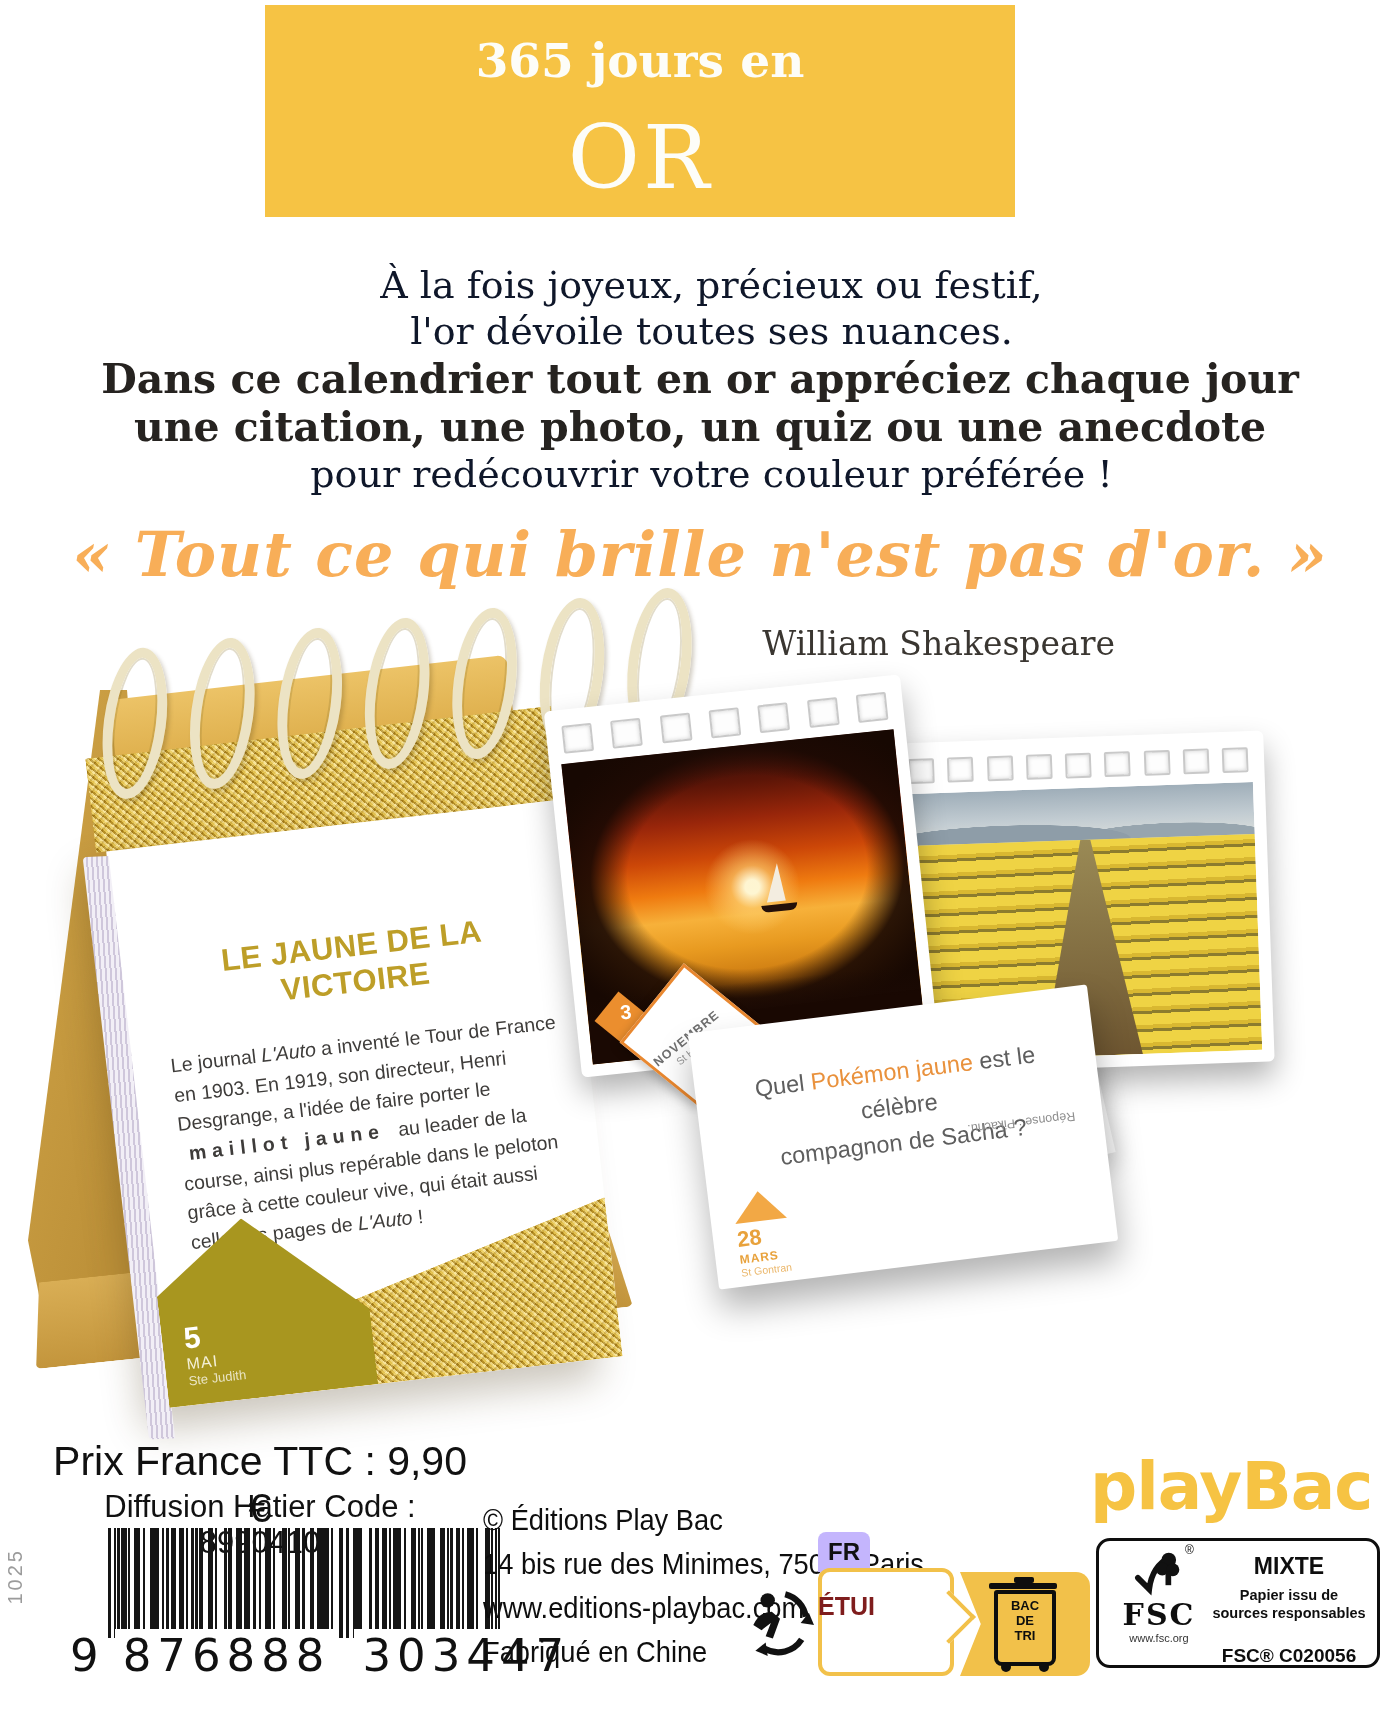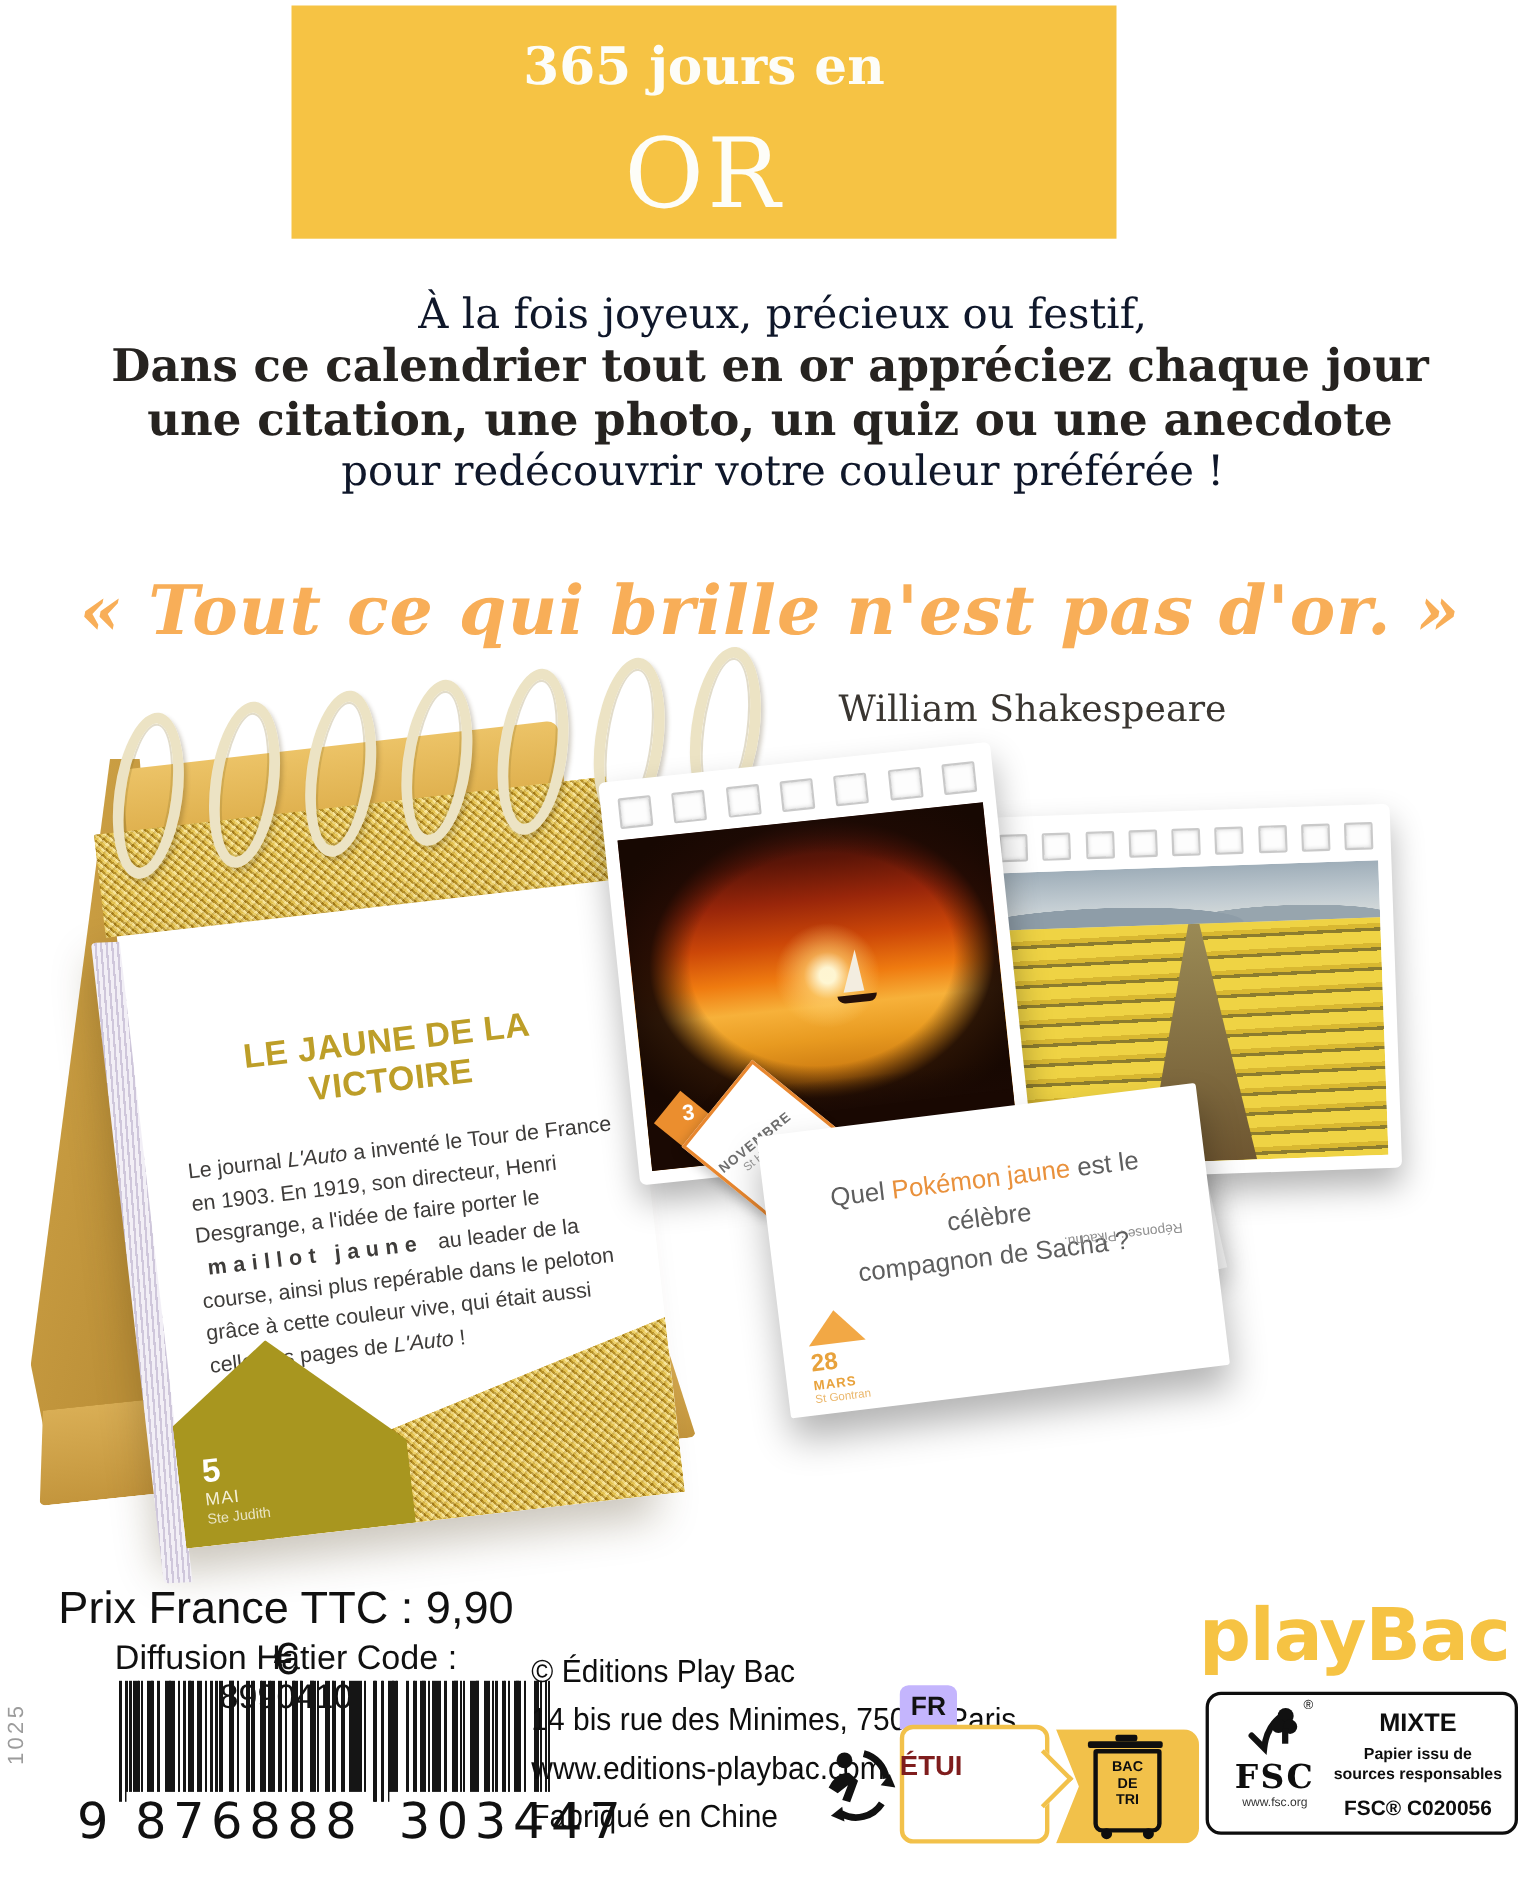--- a/index.html
+++ b/index.html
@@ -156,34 +156,35 @@
       color:#F6C343;letter-spacing:-1px;}
   .fsc{position:absolute;left:1096px;top:1538px;width:278px;height:124px;background:#fff;
       border:3px solid #0E0E0E;border-radius:14px;}
   .fsc-left{position:absolute;left:12px;top:6px;width:96px;text-align:center;}
   .fsc-reg{position:absolute;left:86px;top:2px;font:400 12px "Liberation Sans",sans-serif;color:#0E0E0E;}
   .fsc-name{font:700 30px "DejaVu Serif",serif;letter-spacing:2px;color:#0E0E0E;margin-top:-6px;}
   .fsc-url{font:400 11px "Liberation Sans",sans-serif;color:#333;}
   .fsc-right{position:absolute;left:110px;top:12px;width:160px;text-align:center;color:#0E0E0E;}
   .f-label{font:700 23px "Liberation Sans",sans-serif;}
   .f-desc{font:700 14.5px/1.25 "Liberation Sans",sans-serif;margin-top:6px;}
-  .f-lic{font:700 19px "Liberation Sans",sans-serif;margin-top:12px;}
+  .f-lic{font:700 19px "Liberation Sans",sans-serif;margin-top:23px;}
 </style>
 </head>
 <body>
 
 <div class="page">
 
   <div class="banner">
     <div class="banner-line1">365 jours en</div>
     <div class="banner-line2">OR</div>
   </div>
 
   <div class="intro">
     <p class="i-reg">À la fois joyeux, précieux ou festif,</p>
+    <p class="i-reg">l'or dévoile toutes ses nuances.</p>
     <p class="i-bold">Dans ce calendrier tout en or appréciez chaque jour</p>
     <p class="i-bold">une citation, une photo, un quiz ou une anecdote</p>
     <p class="i-reg">pour redécouvrir votre couleur préférée !</p>
   </div>
 
   <div class="quote">« Tout ce qui brille n'est pas d'or. »</div>
   <div class="quote-author">William Shakespeare</div>
 
   <div class="easel-left"></div>
   <div class="easel-base"></div>

